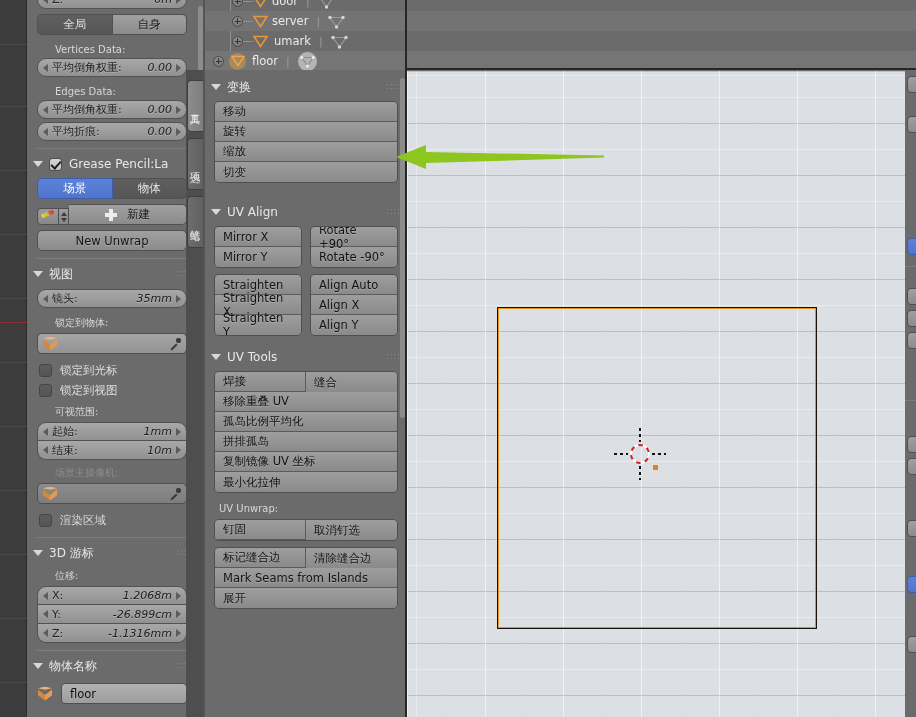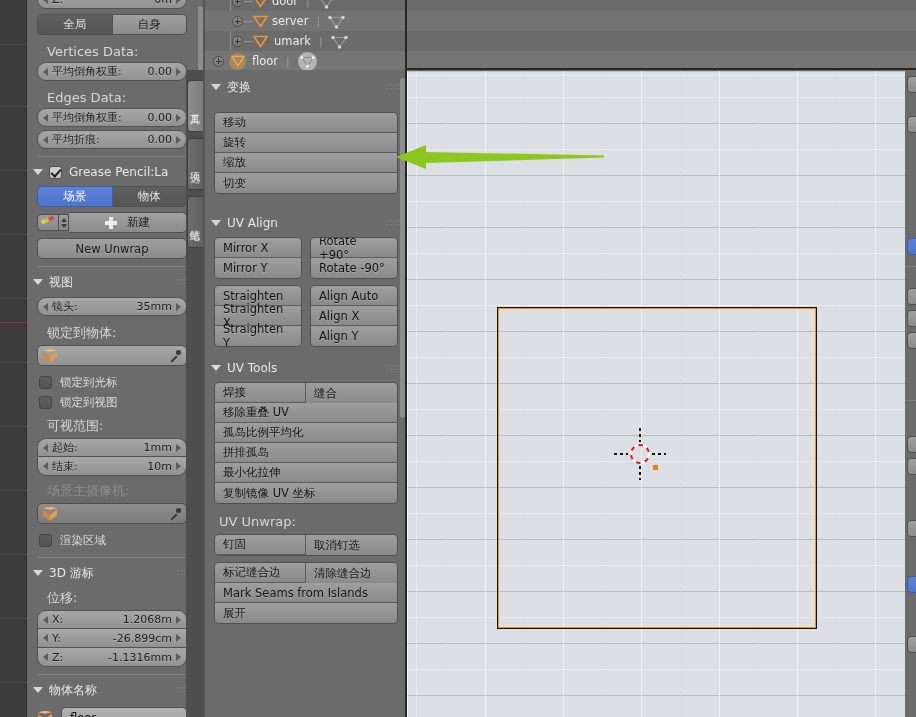--- a/index.html
+++ b/index.html
@@ -40,21 +40,21 @@
   .row { margin: 0 10px; }
   .numfield {
     position: relative; height: 19px; border-radius: 9px;
     background: linear-gradient(to bottom,#a8a8a8,#919191);
     border: 1px solid #525252;
     color: #1c1c1c; font-size: 11px;
     display: flex; align-items: center; padding: 0 14px;
     text-shadow: 0 1px 0 rgba(255,255,255,.25);
   }
   .numfield .lbl { flex: 0 0 auto; }
-  .numfield .val { margin-left: auto; }
+  .numfield .val { margin-left: auto; font-style: italic; }
   .numfield .arr {
     position: absolute; top: 50%; transform: translateY(-50%);
     width: 0; height: 0; border-top: 4px solid transparent; border-bottom: 4px solid transparent;
   }
   .numfield .arr.l { left: 5px; border-right: 5px solid #5b5b5b; }
   .numfield .arr.r { right: 5px; border-left: 5px solid #5b5b5b; }
 
   .btnpair { display: flex; }
   .btnpair > * { flex: 1 1 0; }
 
@@ -62,21 +62,21 @@
     height: 21px; display: flex; align-items: center; justify-content: center;
     background: linear-gradient(to bottom,#a0a0a0,#8b8b8b);
     border: 1px solid #505050; color: #161616; font-size: 11.5px;
     text-shadow: 0 1px 0 rgba(255,255,255,.22);
   }
   .toggle.left { border-radius: 5px 0 0 5px; }
   .toggle.right { border-radius: 0 5px 5px 0; border-left: none; }
   .toggle.dark { background: linear-gradient(to bottom,#5f5f5f,#565656); color:#e3e3e3; text-shadow:none; }
   .toggle.blue { background: linear-gradient(to bottom,#5c82d8,#4f74cd); color:#fff; text-shadow:none; border-color:#3f5da8; }
 
-  .sectlabel { color: #d8d8d8; font-size: 13px; margin: 0 0 3px 20px; }
+  .sectlabel { color: #d8d8d8; font-size: 10px; margin: 0 0 3px 28px; }
   .sectlabel.dim { color: #8d8d8d; }
 
   .panelhdr {
     display: flex; align-items: center; height: 18px; margin: 0 6px;
     color: #e8e8e8; font-size: 12px;
   }
   .panelhdr .tri {
     width:0;height:0;border-left:5px solid transparent;border-right:5px solid transparent;
     border-top:6px solid #d8d8d8; margin-right: 6px;
   }
@@ -325,21 +325,21 @@
         <span class="tri"></span>
         <span class="checkbox on"></span>
         <span style="margin-left:7px">Grease Pencil:La</span>
       </div>
 
       <div class="row btnpair" style="margin-top:5px">
         <div class="toggle left blue">场景</div>
         <div class="toggle right dark">物体</div>
       </div>
 
-      <div class="row" style="margin-top:5px; display:flex; align-items:center;">
+      <div class="row" style="margin-top:5px; display:flex; align-items:flex-end;">
         <span class="pencil"></span>
         <span class="updown">
             <u></u>
             <d></d>
           </span>
         <span class="bigbtn" style="flex:1 1 auto; border-radius:0 5px 5px 0; border-left:none; gap:10px;">
           <span class="plusicon"></span>
           <span>新建</span>
         </span>
       </div>
@@ -477,21 +477,21 @@
 
   <div class="toolpanel">
     <div class="tp-scroll"></div>
     <div class="tp-inner">
 
       <div class="panelhdr" style="margin-top:8px">
         <span class="tri"></span>
         <span>变换</span>
         <span class="grip">::::</span>
       </div>
-      <div class="stack" style="margin-top:16px">
+      <div class="stack" style="margin-top:5px">
         <div class="item">移动</div>
         <div class="item">旋转</div>
         <div class="item">缩放</div>
         <div class="item">切变</div>
       </div>
 
       <div class="panelhdr" style="margin-top:20px">
         <span class="tri"></span>
         <span>UV Align</span>
         <span class="grip">::::</span>
@@ -525,22 +525,22 @@
         <span class="grip">::::</span>
       </div>
       <div class="stack" style="margin-top:5px">
         <div style="display:grid; grid-template-columns:1fr 1fr;">
           <div class="item" style="border-right:1px solid #5b5b5b">焊接</div>
           <div class="item">缝合</div>
         </div>
         <div class="item">移除重叠 UV</div>
         <div class="item">孤岛比例平均化</div>
         <div class="item">拼排孤岛</div>
+        <div class="item">复制镜像 UV 坐标</div>
         <div class="item">最小化拉伸</div>
-        <div class="item">复制镜像 UV 坐标</div>
       </div>
 
       <div class="sectlabel" style="margin-top:10px; margin-left:14px">UV Unwrap:</div>
 
       <div class="stack" style="margin-top:5px">
         <div style="display:grid; grid-template-columns:1fr 1fr;">
           <div class="item" style="border-right:1px solid #5b5b5b">钉固</div>
           <div class="item">取消钉选</div>
         </div>
       </div>

